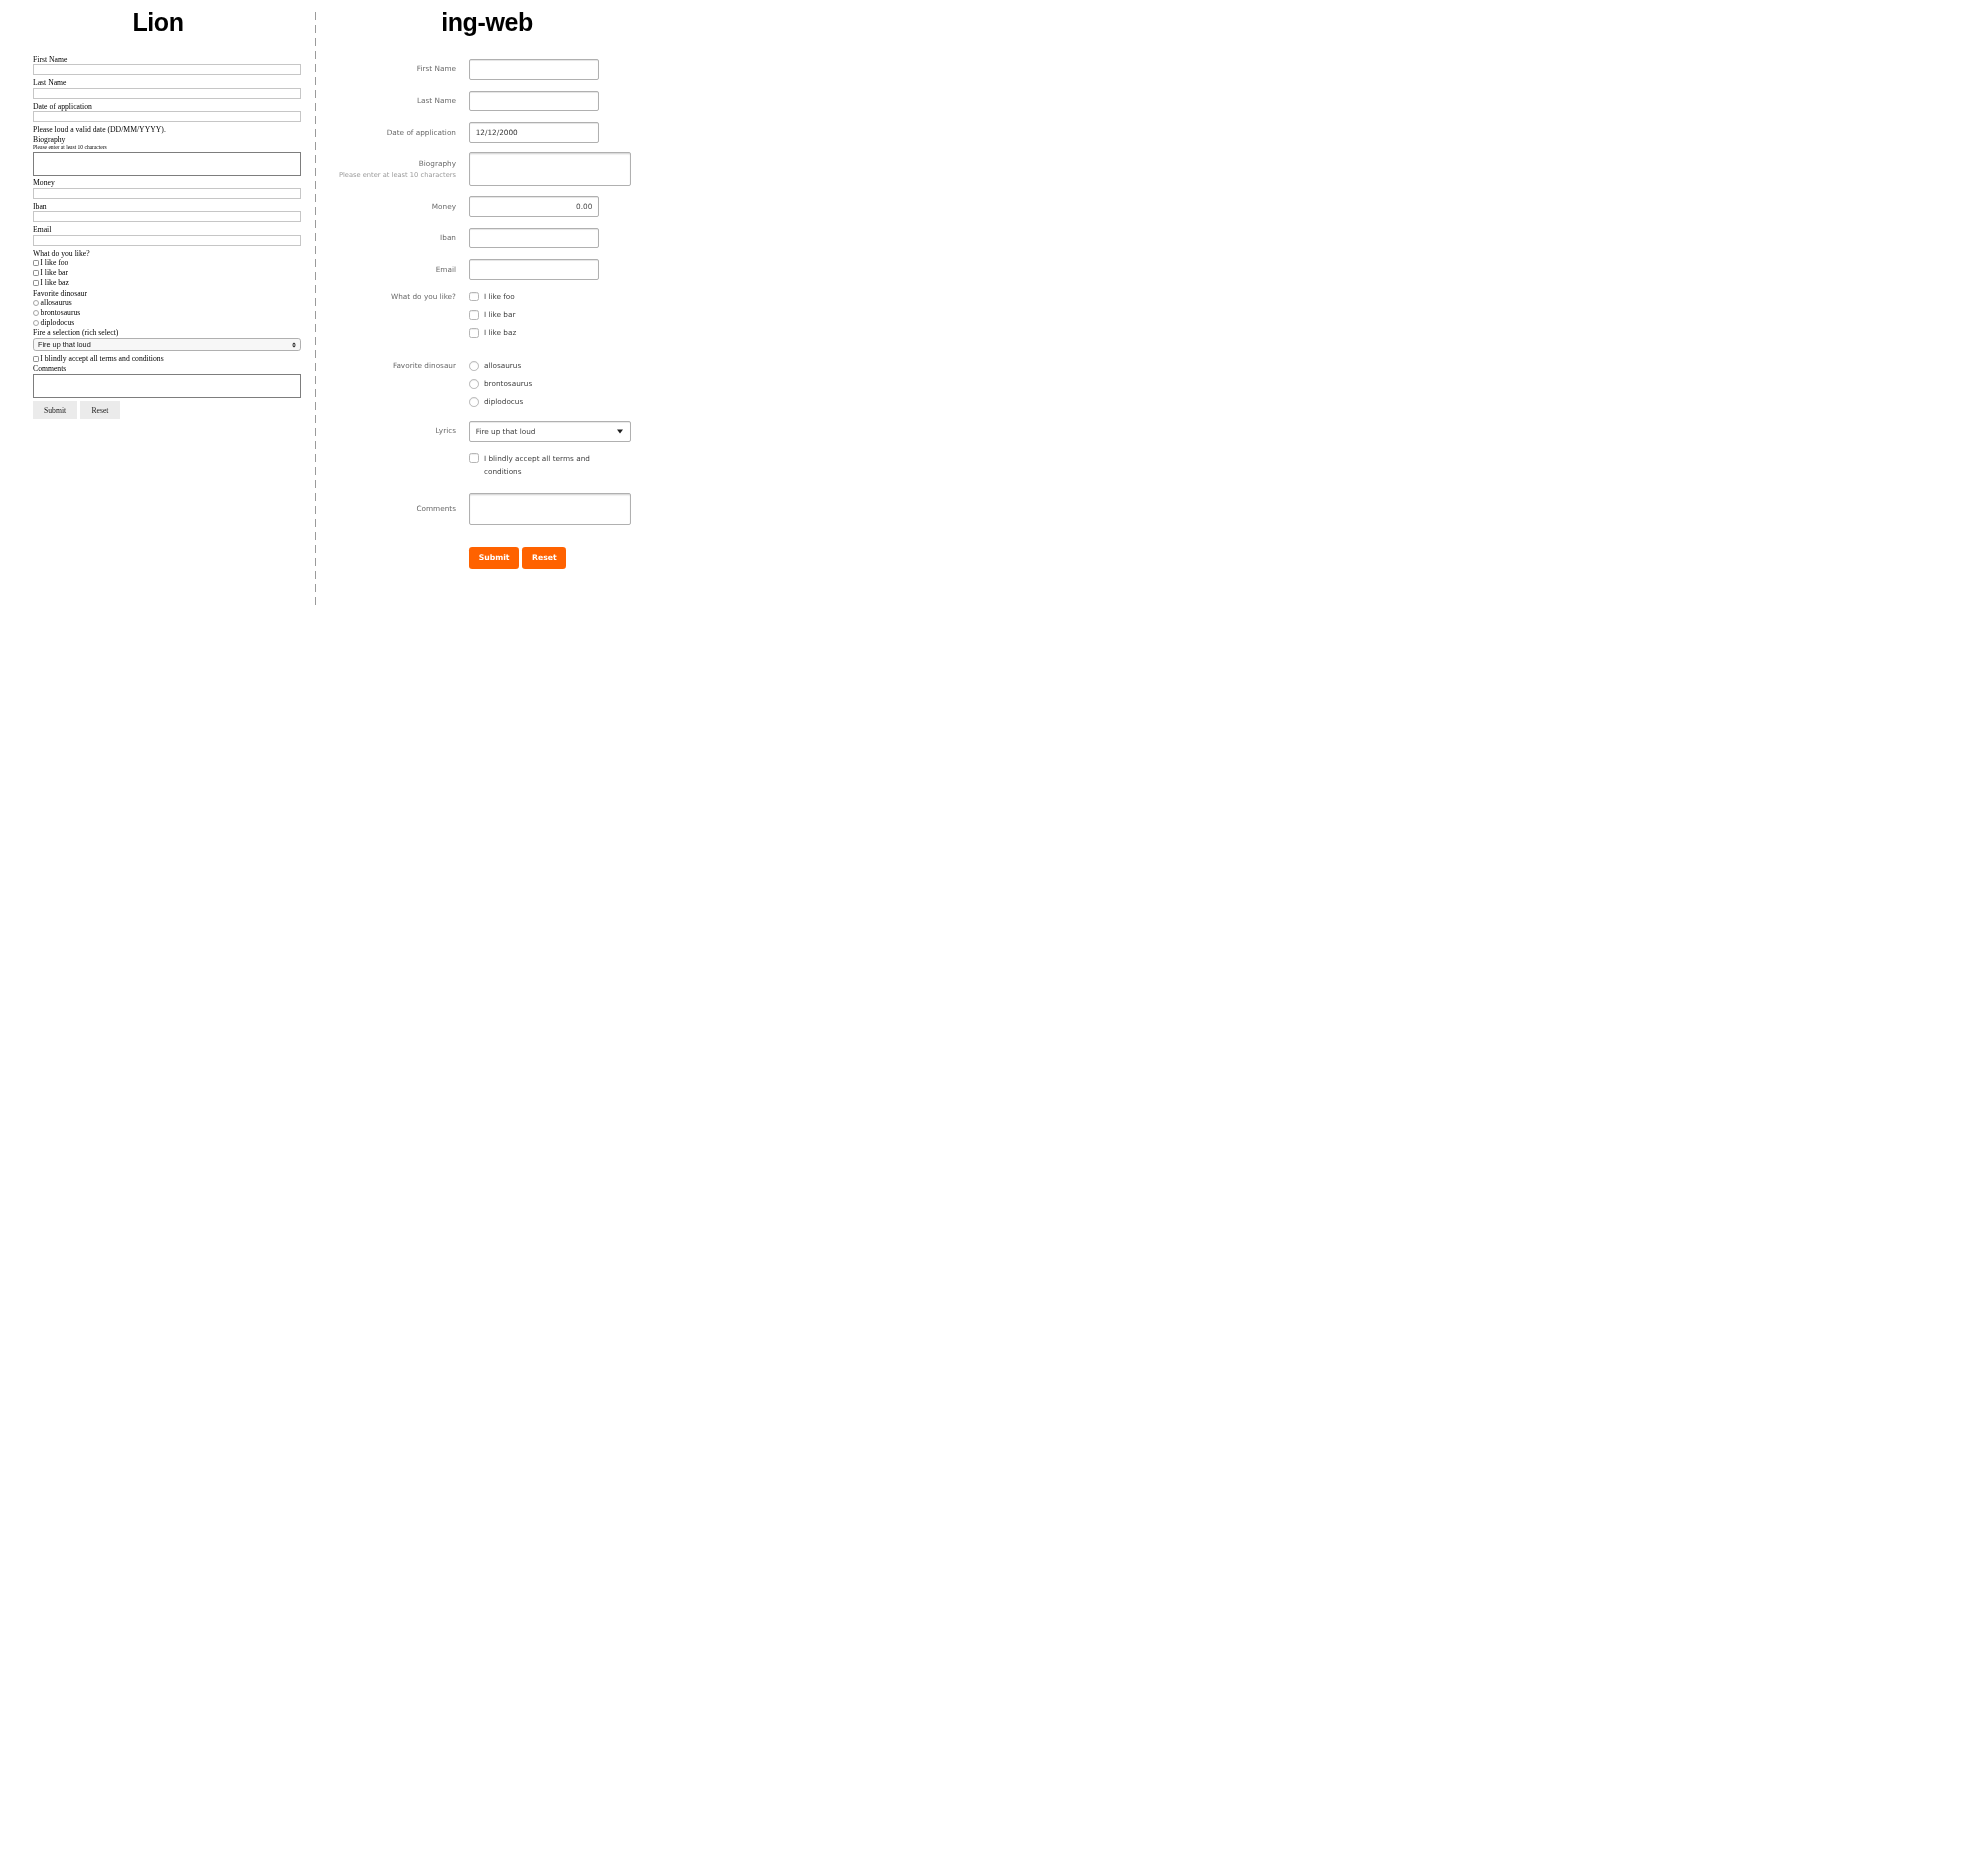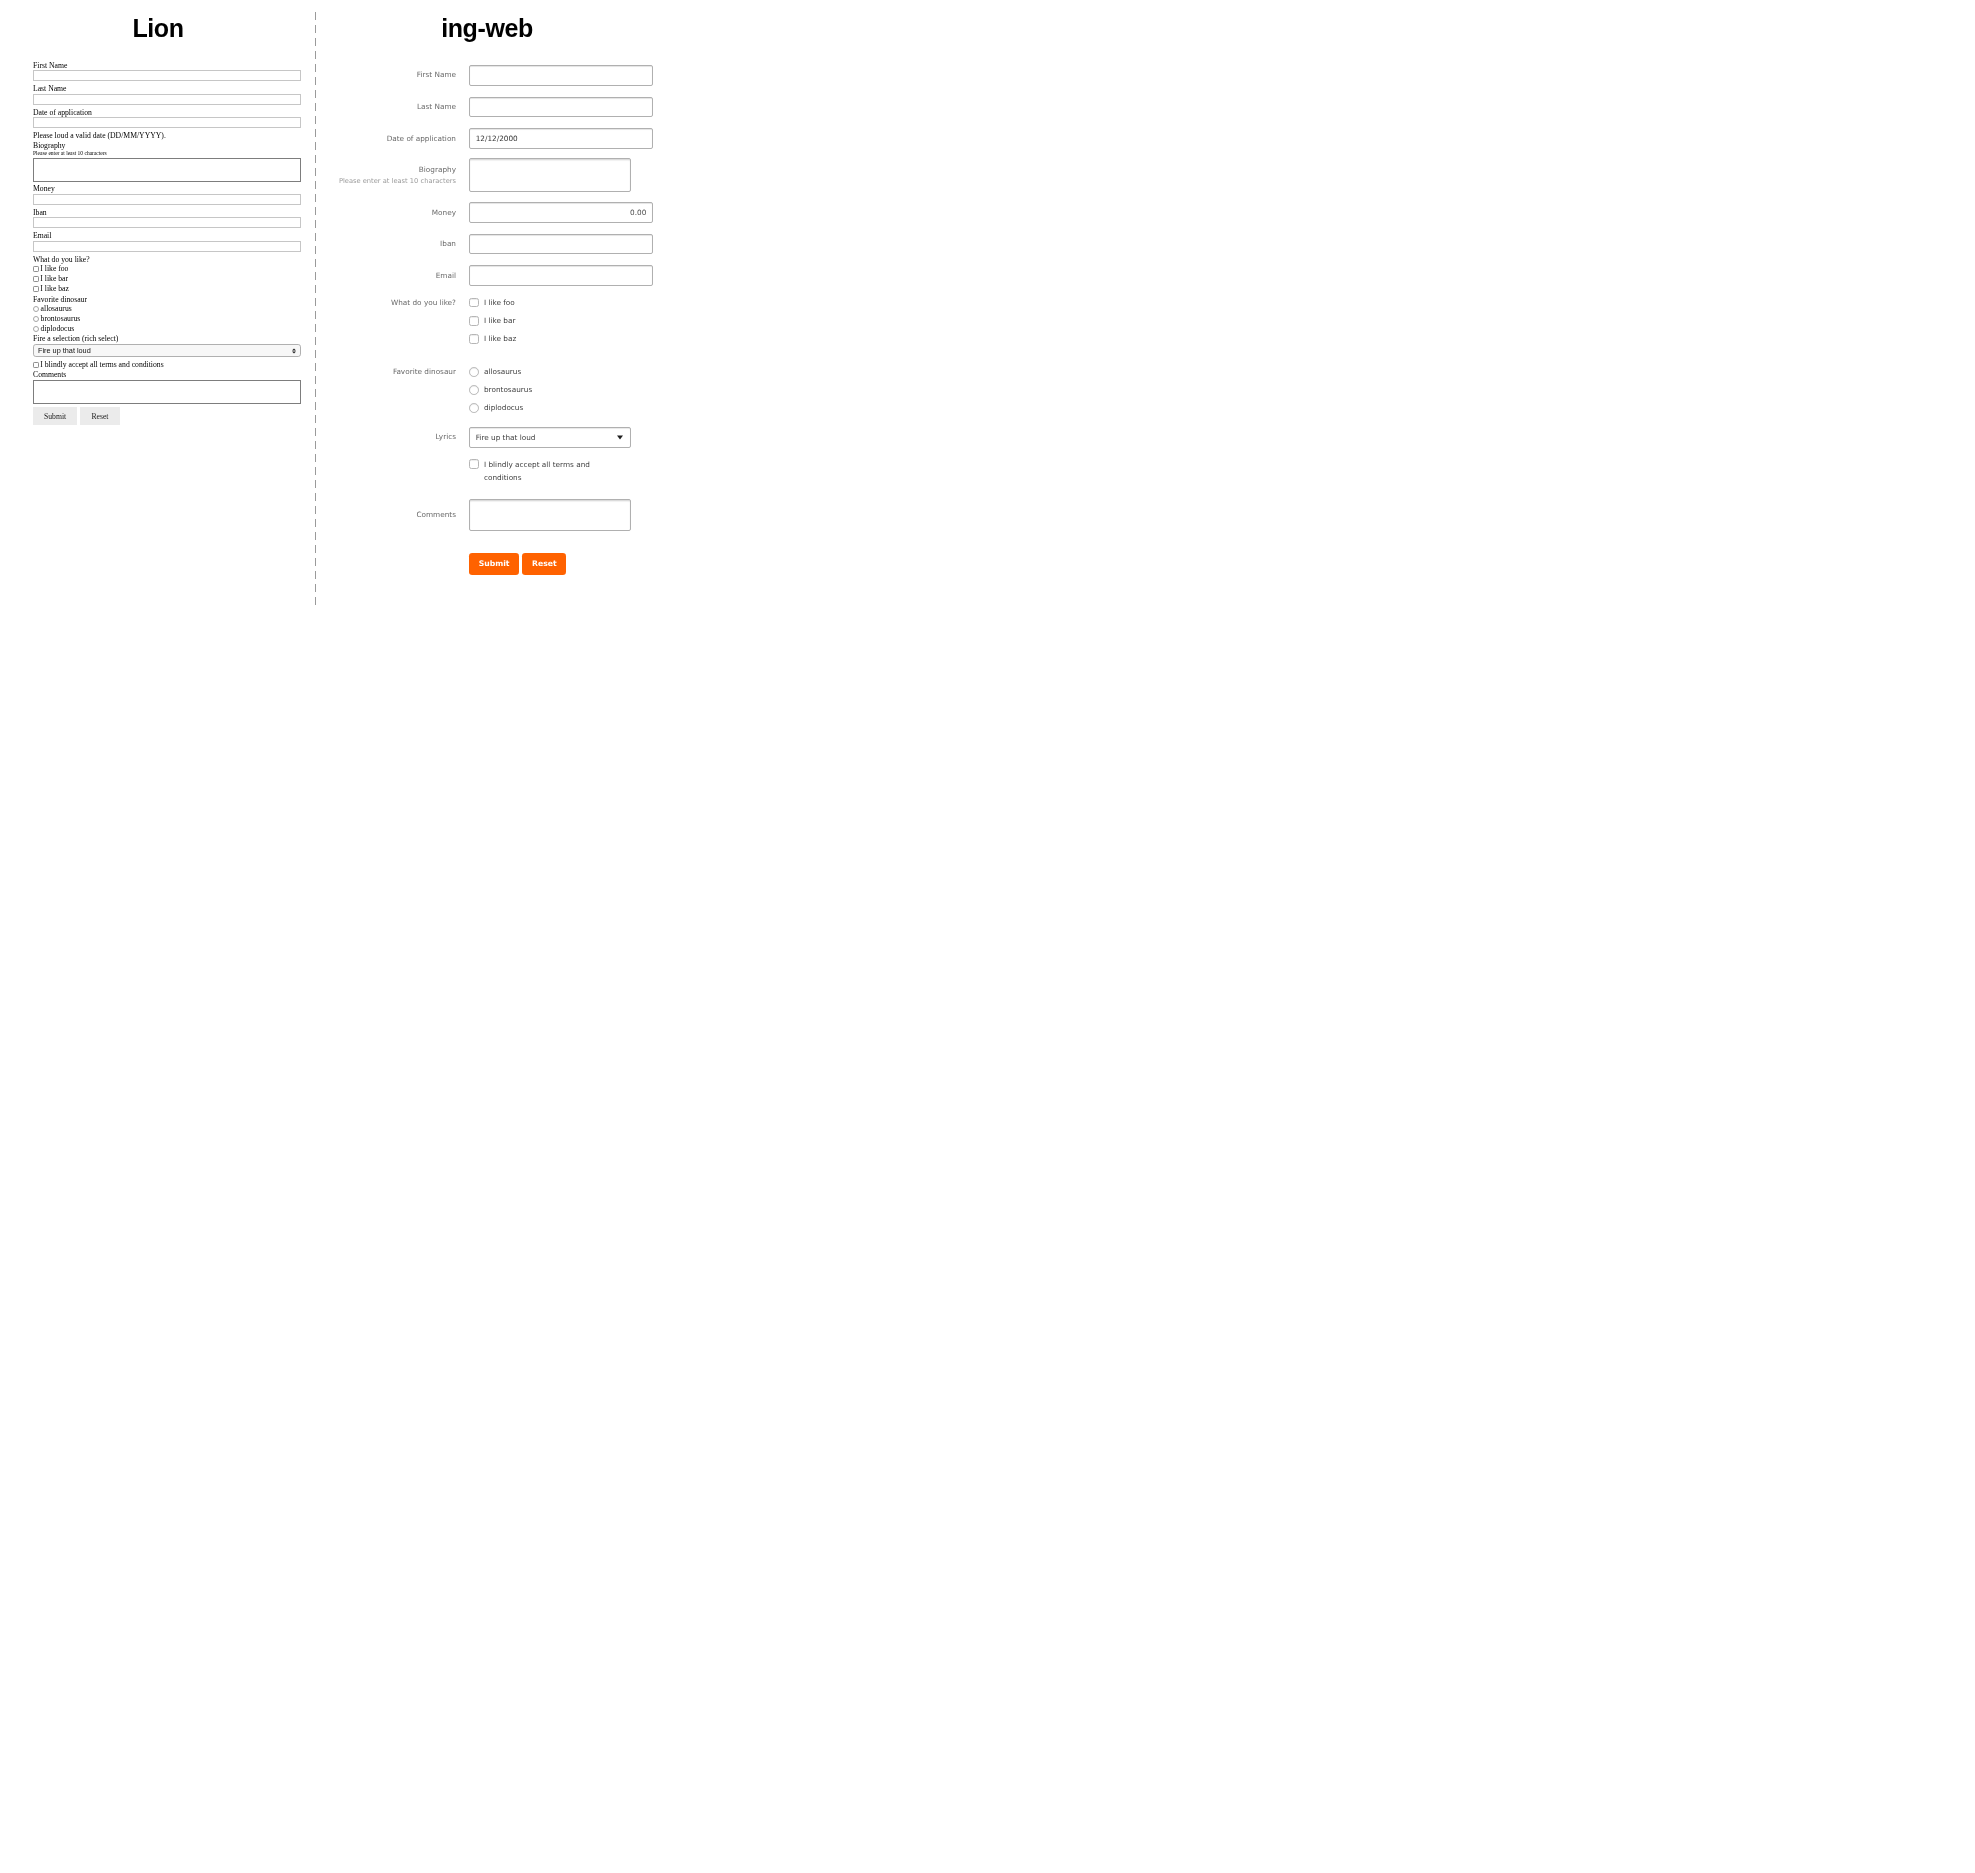--- a/index.html
+++ b/index.html
@@ -25,21 +25,21 @@
   .col-left  { position: absolute; left: 0;   top: 0; width: 316px; }
   .col-right { position: absolute; left: 316px; top: 0; width: 342px; }
 
   .big-title {
     font-family: "Liberation Sans", sans-serif;
     font-weight: 700;
     font-size: 25px;
     line-height: 27px;
     color: #000;
     text-align: center;
-    margin-top: 15px;
+    margin-top: 9px;
     letter-spacing: -0.4px;
   }
 
   
   .lion-form {
     margin: 18.6px 0 0 33px;
     width: 268px;
     font-family: "Liberation Serif", serif;
     color: #000;
   }
@@ -106,21 +106,21 @@
     font-family: "DejaVu Sans", sans-serif;
     font-size: 7.3px; line-height: 9.7px; color: #696969;
   }
   .i-label-block { text-align: right; align-self: center; }
   .i-helper {
     font-family: "DejaVu Sans", sans-serif;
     font-size: 6.7px; line-height: 9px; color: #9b9b9b;
     margin-top: 2.4px; white-space: nowrap;
   }
   .i-input {
-    width: 184px; height: 20.6px;
+    width: 130px; height: 20.6px;
     border: 0.8px solid #b0b0b0; border-radius: 2px; background: #fff;
     box-shadow: inset 0 0.8px 0.8px rgba(0,0,0,0.14);
     font-family: "DejaVu Sans", sans-serif; font-size: 7.3px; color: #333;
     padding: 0 5.7px; outline: none;
   }
   .i-input.money { text-align: right; color: #4d4d4d; }
   .i-textarea {
     width: 162px; resize: none;
     border: 0.8px solid #b0b0b0; border-radius: 2px; background: #fff;
     box-shadow: inset 0 1.2px 1.2px rgba(0,0,0,0.16);

